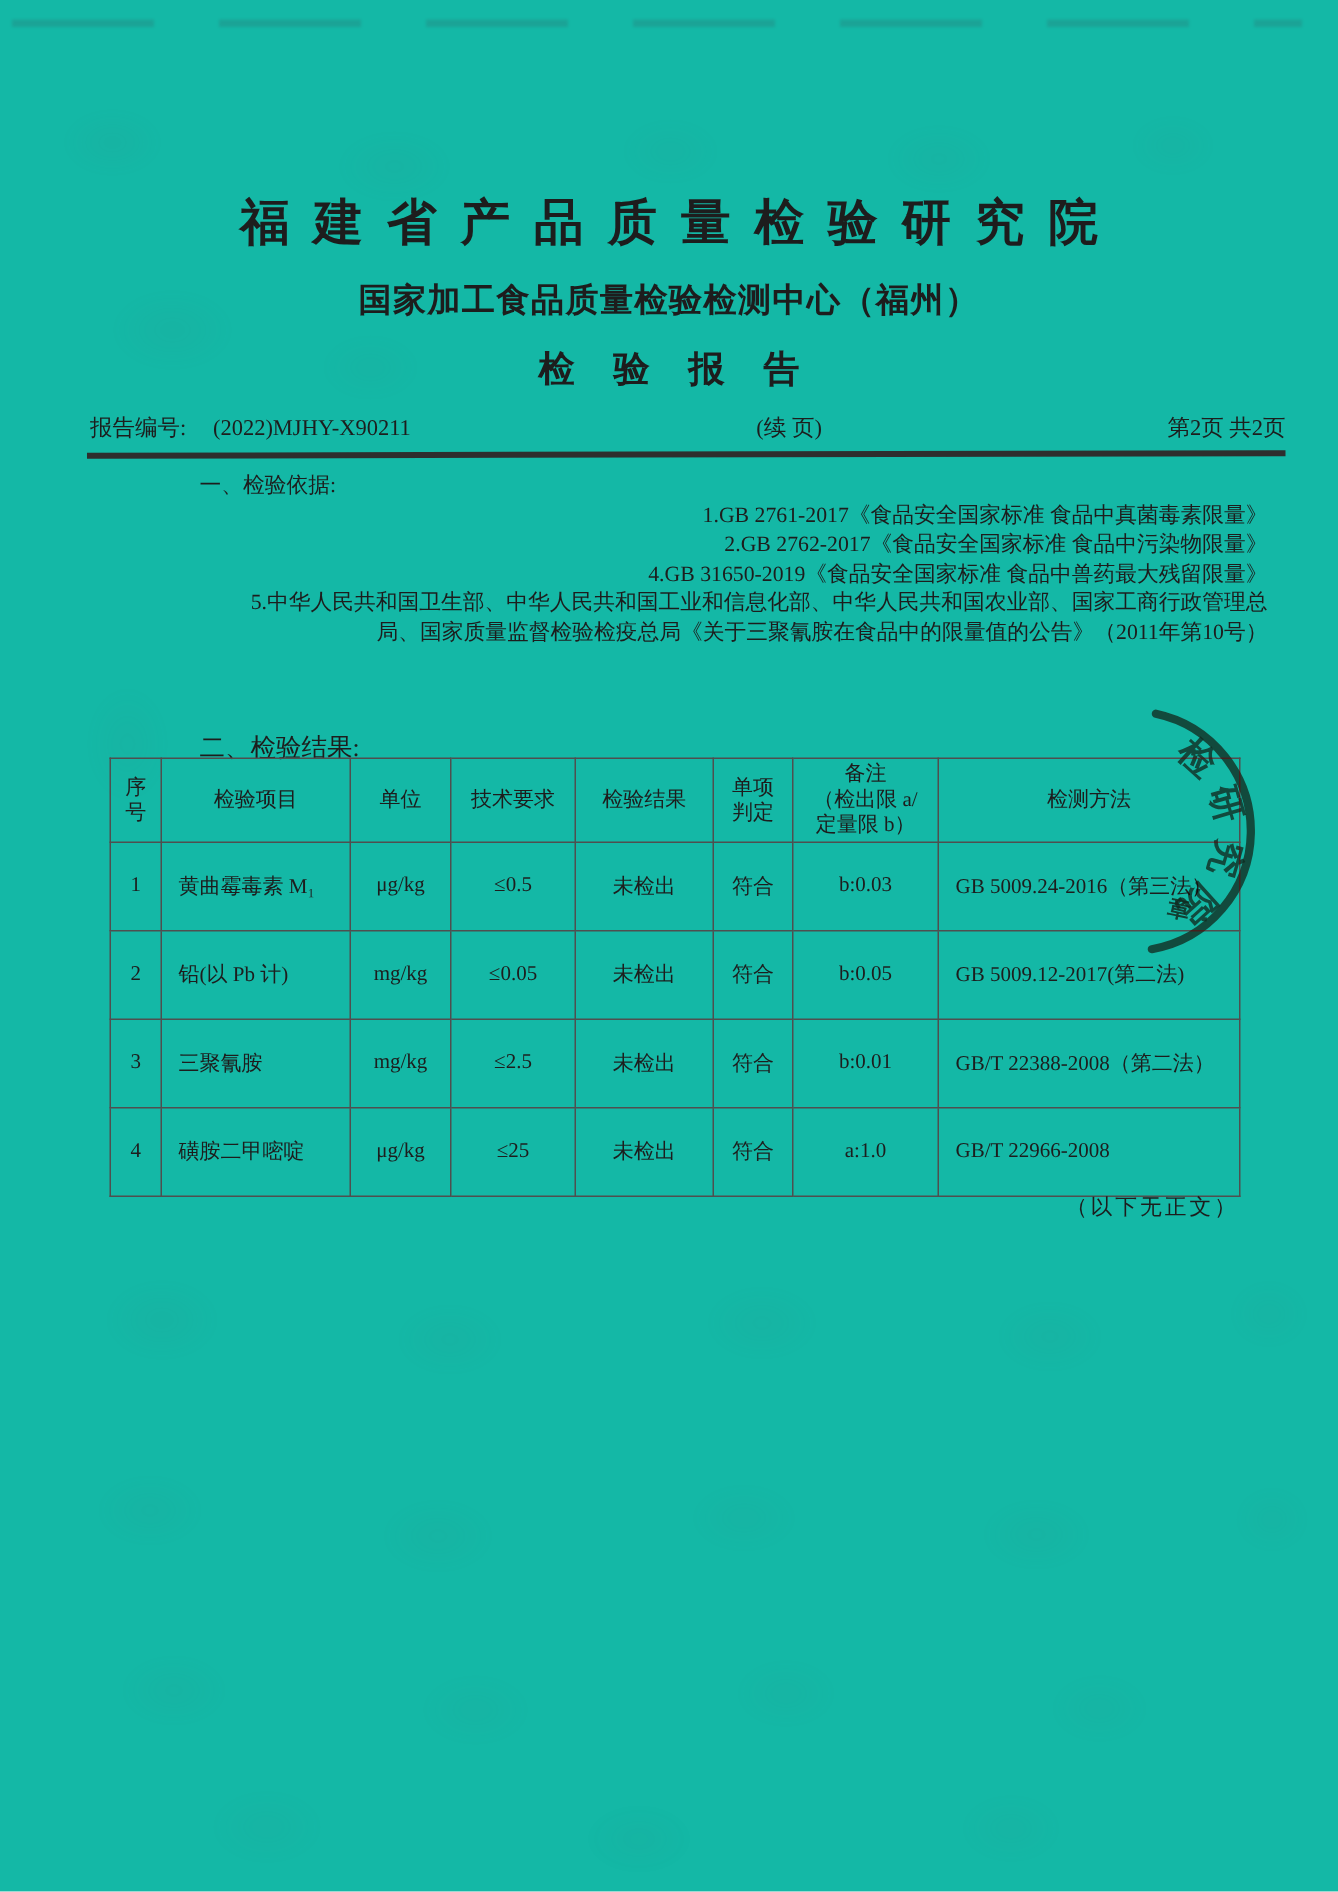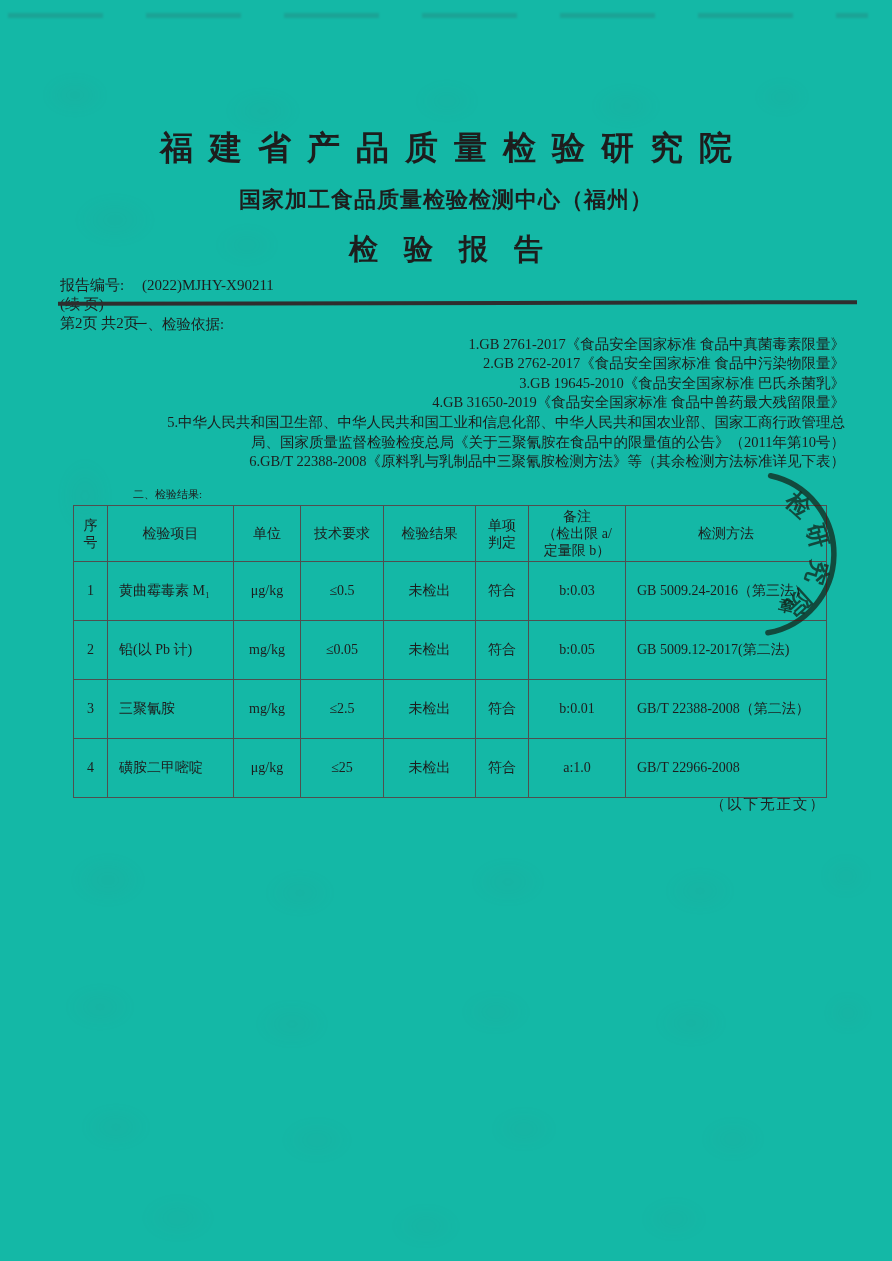--- a/index.html
+++ b/index.html
@@ -16,34 +16,34 @@
   }
   .top-streak{
     position:absolute;top:13px;left:8px;width:860px;height:5px;
     background:repeating-linear-gradient(90deg, rgba(60,66,76,.5) 0 95px, transparent 95px 138px);
     filter:blur(1px);opacity:.35;pointer-events:none;
   }
   
   .hdr{position:absolute;top:0;left:0;width:100%;text-align:center;z-index:2;}
   .org-title{margin:126px 0 0;font-size:33px;font-weight:bold;letter-spacing:16px;text-indent:16px;}
   .center-title{margin:14px 0 0;font-size:22px;font-weight:bold;letter-spacing:1px;}
-  .report-title{margin:15px 0 16px;font-size:29px;font-weight:bold;letter-spacing:26px;text-indent:26px;}
+  .report-title{margin:15px 0 16px;font-size:24px;font-weight:bold;letter-spacing:26px;text-indent:26px;}
   
   .meta{position:absolute;top:276px;left:60px;width:797px;display:flex;
-        justify-content:space-between;align-items:baseline;font-size:15px;z-index:2;flex-direction:column;}
+        justify-content:space-between;align-items:baseline;font-size:15px;z-index:2;}
   .meta .grp{white-space:nowrap;}
   .meta .no{margin-left:14px;font-family:"Liberation Serif","DejaVu Serif",serif;}
   .rule{position:absolute;top:301px;left:58px;width:799px;height:4px;background:#2e2e2e;
         transform:rotate(-0.12deg);z-index:2;}
   
   .basis{position:absolute;top:315px;left:133px;width:712px;font-size:14.5px;
          line-height:19.6px;z-index:2;}
   .basis p{margin:0;}
   .basis p.item{text-indent:20px;text-align:right;}
-  .results-heading{position:absolute;top:487px;left:133px;margin:0;font-size:11px;z-index:2;}
+  .results-heading{position:absolute;top:487px;left:133px;margin:0;font-size:17px;z-index:2;}
   
   table.results{position:absolute;top:505px;left:73px;width:753px;border-collapse:collapse;
         table-layout:fixed;font-size:14px;z-index:2;}
   table.results th,table.results td{border:1px solid #4f4f4f;padding:2px 4px;
         vertical-align:middle;overflow:hidden;}
   table.results th{font-weight:normal;text-align:center;white-space:pre-line;
         line-height:17px;height:50px;}
   table.results td{height:54px;}
   table.results td.c{text-align:center;}
   table.results td.l{text-align:left;padding-left:11px;}
@@ -103,24 +103,22 @@
     </span>
     <span class="grp">(续 页)</span>
     <span class="grp">第2页  共2页</span>
   </div>
   <div class="rule"></div>
 
   <section class="basis">
     <p>一、检验依据:</p>
     <p class="item">1.GB 2761-2017《食品安全国家标准 食品中真菌毒素限量》</p>
     <p class="item">2.GB 2762-2017《食品安全国家标准 食品中污染物限量》</p>
-    <p class="item">3.GB 19645-2010《食品安全国家标准 巴氏杀菌乳》</p>
     <p class="item">4.GB 31650-2019《食品安全国家标准 食品中兽药最大残留限量》</p>
     <p class="item">5.中华人民共和国卫生部、中华人民共和国工业和信息化部、中华人民共和国农业部、国家工商行政管理总局、国家质量监督检验检疫总局《关于三聚氰胺在食品中的限量值的公告》（2011年第10号）</p>
-    <p class="item">6.GB/T 22388-2008《原料乳与乳制品中三聚氰胺检测方法》等（其余检测方法标准详见下表）</p>
   </section>
 
   <p class="results-heading">二、检验结果:</p>
 
   <table class="results">
     <colgroup>
       <col style="width:34px">
         <col style="width:126px">
         <col style="width:67px">
       <col style="width:83px">

